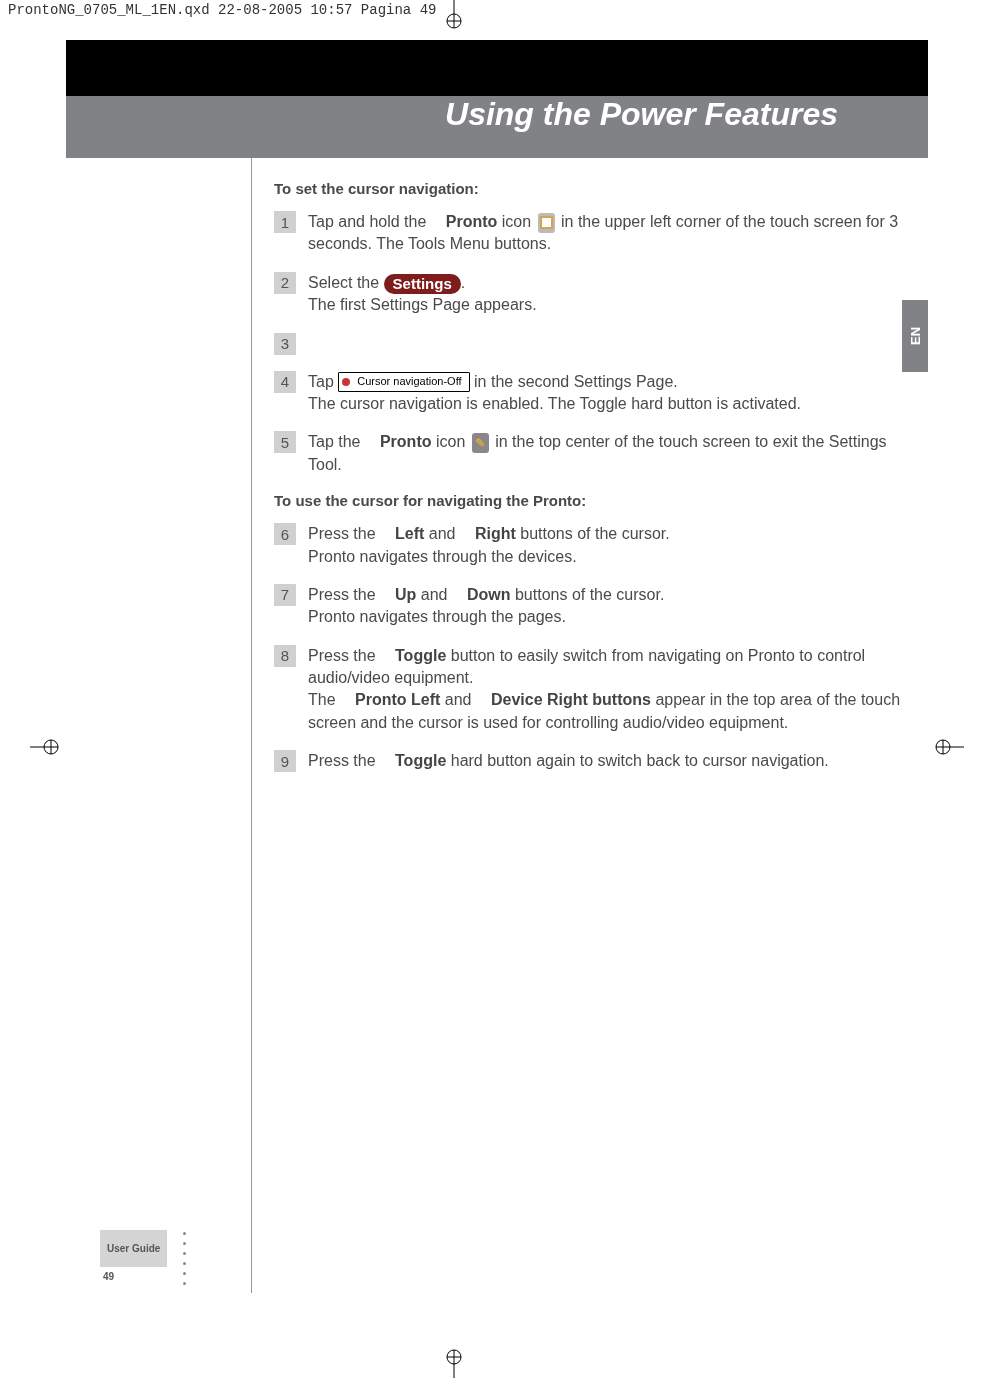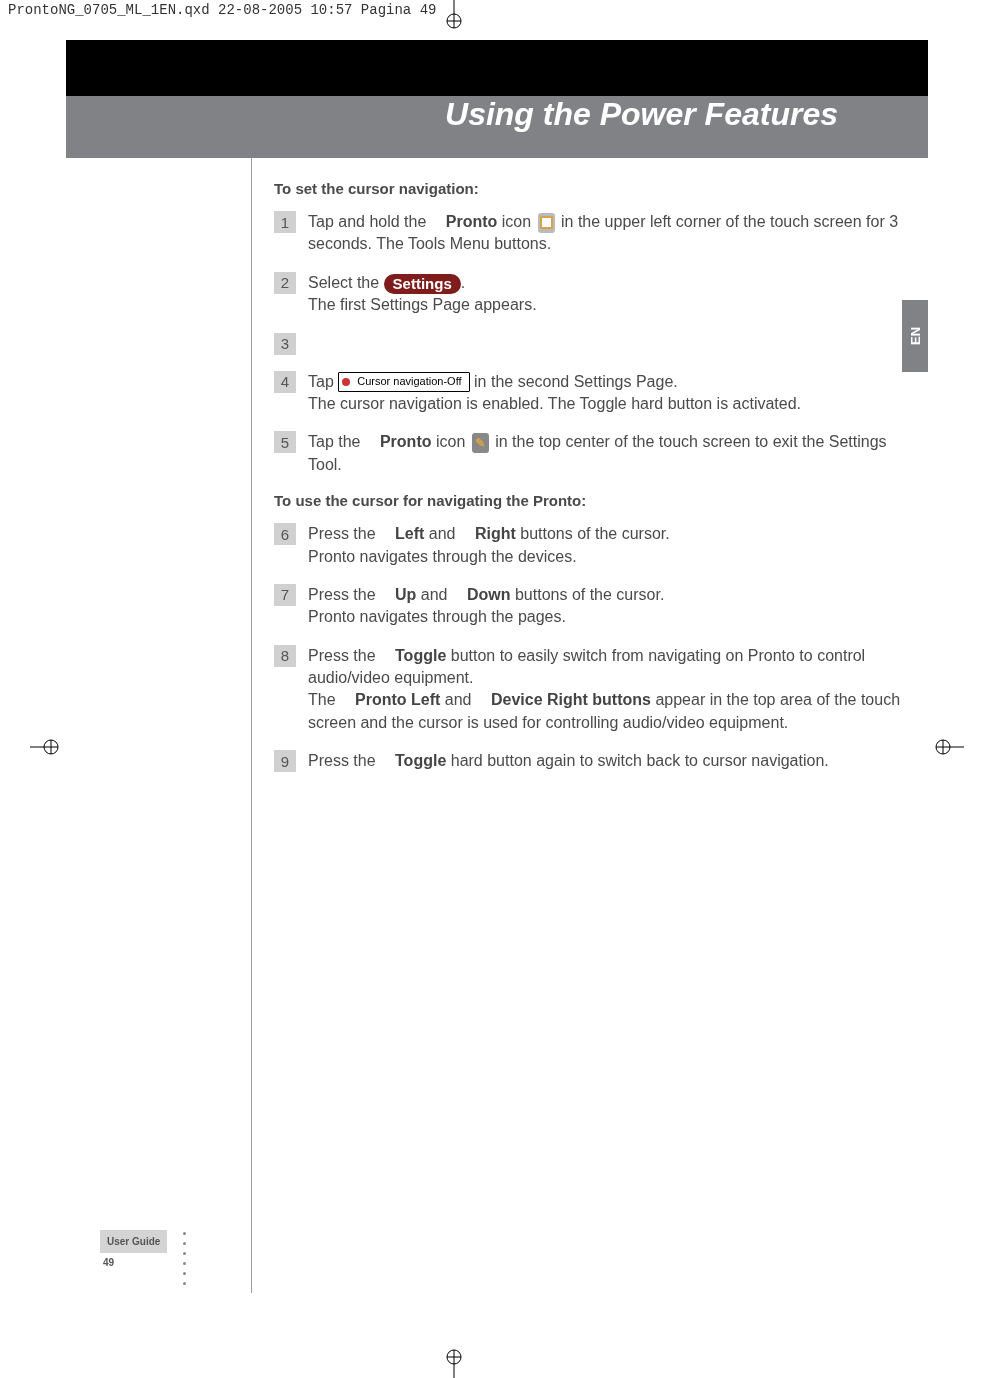--- a/index.html
+++ b/index.html
@@ -182,21 +182,21 @@
 }
 .footer {
   position: absolute;
   left: 100px;
   top: 1230px;
   color: #555;
   font-size: 12px;
 }
 .footer .ug {
   background: #d4d4d4;
-  padding: 6px 7px;
+  padding: 13px 7px;
   font-weight: bold;
   font-size: 10px;
   display: inline-block;
 }
 .footer .pg {
   font-weight: bold;
   margin-top: 4px;
   display: block;
   font-size: 10px;
   padding-left: 3px;

